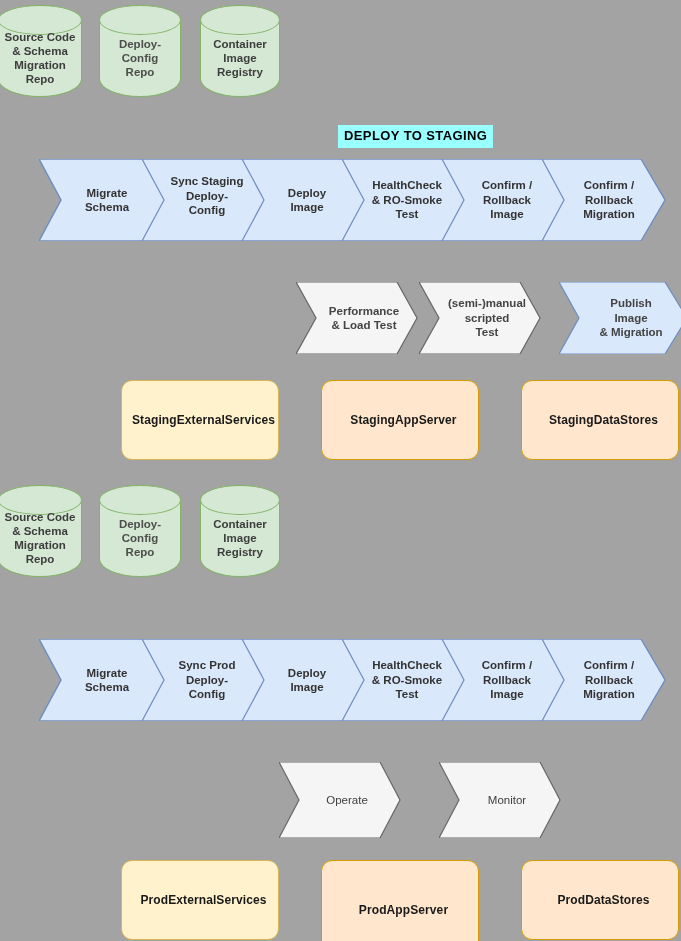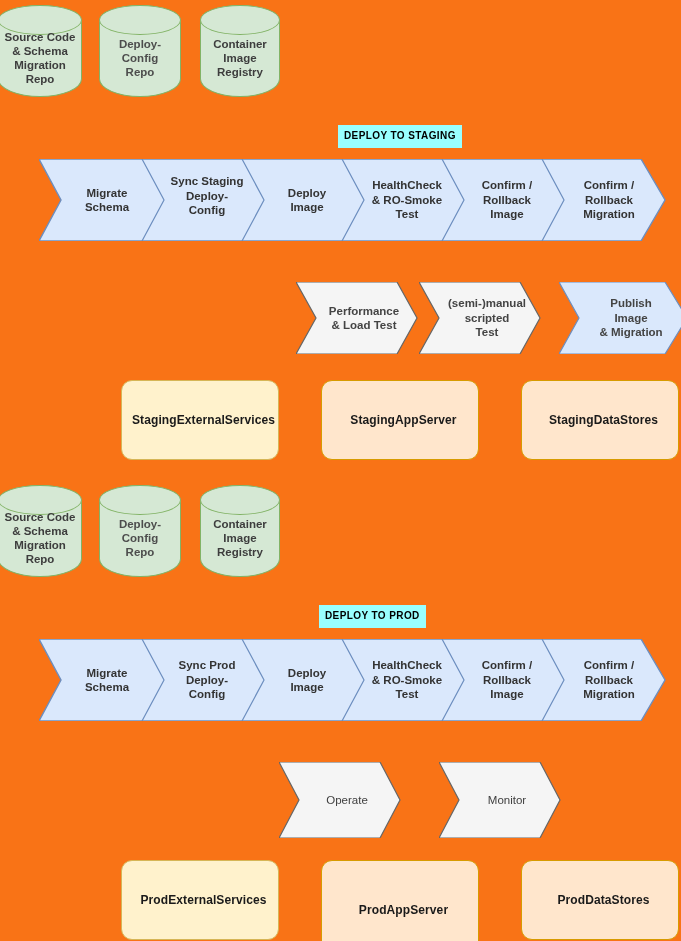--- a/index.html
+++ b/index.html
@@ -12,21 +12,21 @@
     height: 941px;
     position: relative;
     overflow: hidden;
     font-family: "Liberation Sans", sans-serif;
   }
   .canvas {
     position: absolute;
     left: 0; top: 0;
     width: 681px;
     height: 941px;
-    background: #f97316;
+    background: #a3a3a3;
   }
 
   
   .cyl {
     position: absolute;
     box-sizing: border-box;
     background: #d5e8d4;
     border: 1.4px solid #82b366;
     border-radius: 50% / 18px;
     display: flex;
@@ -56,21 +56,21 @@
     padding: 0 3px;
     white-space: pre-line;
   }
   .cyl.muted .cyl-label { color: #4d4d4d; font-weight: bold; }
 
   
   .banner {
     position: absolute;
     background: #99ffff;
     color: #000000;
-    font-size: 10px;
+    font-size: 13px;
     font-weight: bold;
     letter-spacing: 0.4px;
     line-height: 18px;
     padding: 2px 6px 3px 6px;
     white-space: nowrap;
     box-sizing: border-box;
   }
   .chev {
     position: relative;
     box-sizing: border-box;
@@ -233,21 +233,20 @@
     <div class="cyl-label">Deploy-
 Config
 Repo</div>
   </div>
   <div class="cyl" style="left:200px; top:485px; width:80px; height:92px;">
     <div class="cyl-label">Container
 Image
 Registry</div>
   </div>
 
-  <div class="banner" style="left:319px; top:605px;">DEPLOY TO PROD</div>
 
   <div style="position:absolute; left:39px; top:639px; width:628px; height:82px;">
     <svg width="628" height="82" viewBox="0 0 628 82">
       <path d="M0,0 L602,0 L626,41 L602,82 L0,82 L22,41 Z" fill="#dae8fc" stroke="#6c8ebf" stroke-width="1.4"></path>
       <path d="M103,0 L125,41 L103,82" fill="none" stroke="#6c8ebf" stroke-width="1.2"></path>
       <path d="M203,0 L225,41 L203,82" fill="none" stroke="#6c8ebf" stroke-width="1.2"></path>
       <path d="M303,0 L325,41 L303,82" fill="none" stroke="#6c8ebf" stroke-width="1.2"></path>
       <path d="M403,0 L425,41 L403,82" fill="none" stroke="#6c8ebf" stroke-width="1.2"></path>
       <path d="M503,0 L525,41 L503,82" fill="none" stroke="#6c8ebf" stroke-width="1.2"></path>
     </svg>

